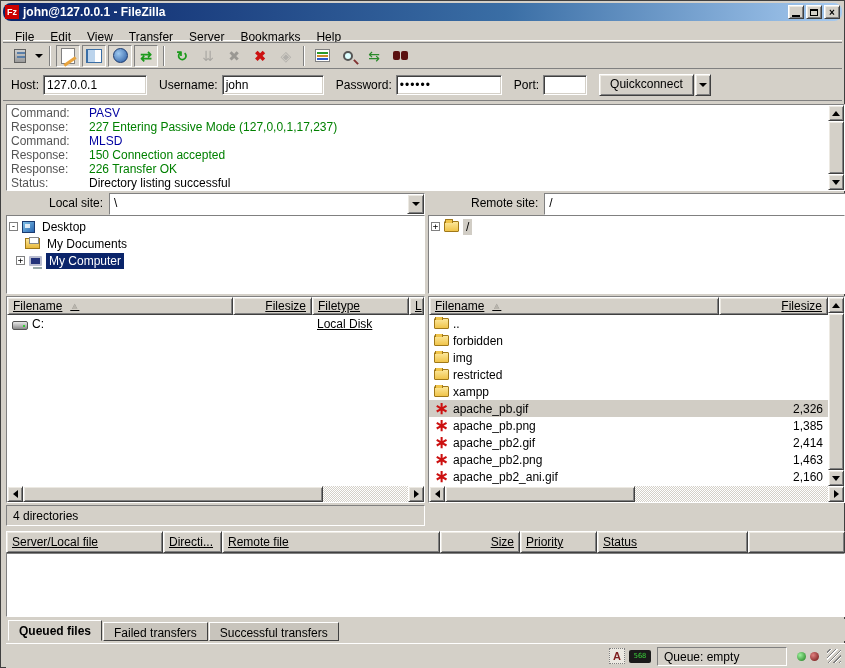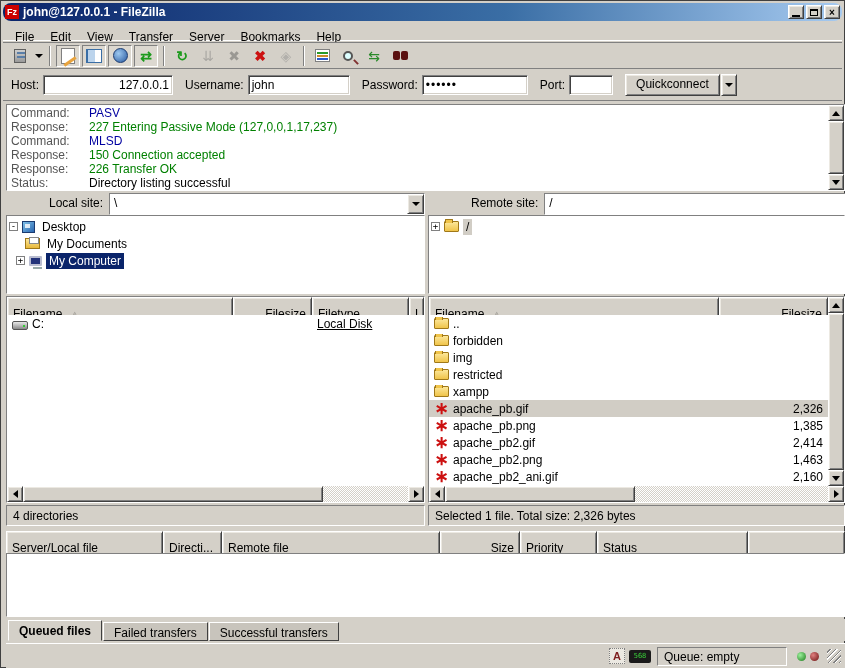--- a/index.html
+++ b/index.html
@@ -107,21 +107,21 @@
     display:flex; align-items:center; justify-content:center; font-size:9px; line-height:7px;
     margin-right:4px; color:#000; font-family:"DejaVu Sans Mono",monospace; }
   .tree-label { padding:1px 3px; }
   .sel-active { background:#0a246a; color:#fff; }
   .sel-inactive { background:#d1cdc5; }
 
   .listbox { position:absolute; top:293px; height:207px; background:#fff; display:flex; flex-direction:column; }
   .list-main { flex:1; display:flex; overflow:hidden; }
   .list-cols { flex:1; display:flex; flex-direction:column; overflow:hidden; }
   .hdr-row { display:flex; height:18px; flex:none; background:#d4d0c8; }
-  .col-hdr { display:flex; align-items:center; padding:16px 5px; overflow:hidden; white-space:nowrap; flex:none;text-decoration:underline; }
+  .col-hdr { display:flex; align-items:center; padding:8px 5px; overflow:hidden; white-space:nowrap; flex:none;text-decoration:underline; }
   .col-hdr.right { justify-content:flex-end; }
   .sort-arrow { color:#b8b4ac; font-size:9px; margin-left:8px; text-shadow:0 0 0 #808080; }
   .list-body { flex:1; overflow:hidden; background:#fff; }
   .file-row { display:flex; align-items:center; height:17px; white-space:nowrap; }
   .cell { padding:0 5px; overflow:hidden; flex:none; }
   .cell.right { text-align:right; }
 
   .status-strip { position:absolute; top:502px; height:21px; padding:3px 6px;
     border:1px solid; border-color:#808080 #ffffff #ffffff #808080; background:#d4d0c8; white-space:nowrap; }
 
@@ -249,21 +249,21 @@
     <div class="tb-btn">
         <span class="ic-binoc">
           <i></i>
           <i></i>
         </span>
       </div>
   </div>
 
   <div class="quickbar">
     <span class="q-label">Host:</span>
-    <div class="q-input sunken" style="width:130px;text-align:right;">127.0.0.1</div>
+    <div class="q-input sunken" style="width:104px;">127.0.0.1</div>
     <span class="q-label">Username:</span>
     <div class="q-input sunken" style="width:102px;">john</div>
     <span class="q-label">Password:</span>
     <div class="q-input sunken" style="width:106px;letter-spacing:1px;">••••••</div>
     <span class="q-label">Port:</span>
     <div class="q-input sunken" style="width:44px;"></div>
     <div class="qc-btn raised">Quickconnect</div>
     <div class="qc-drop raised">
         <span class="arrow-down"></span>
       </div>
@@ -494,21 +494,20 @@
         </div>
       <div class="raised" style="width:190px;"></div>
       <div style="flex:1;"></div>
       <div class="sb-btn raised">
           <span class="tri-rt"></span>
         </div>
     </div>
   </div>
 
   <div class="pane-left status-strip">4 directories</div>
-  <div class="pane-right status-strip">Selected 1 file. Total size: 2,326 bytes</div>
 
   <div class="queue-hdr">
     <div class="col-hdr raised" style="width:157px;">
         <span>Server/Local file</span>
       </div>
     <div class="col-hdr raised" style="width:59px;">
         <span>Directi...</span>
       </div>
     <div class="col-hdr raised" style="width:218px;">
         <span>Remote file</span>

